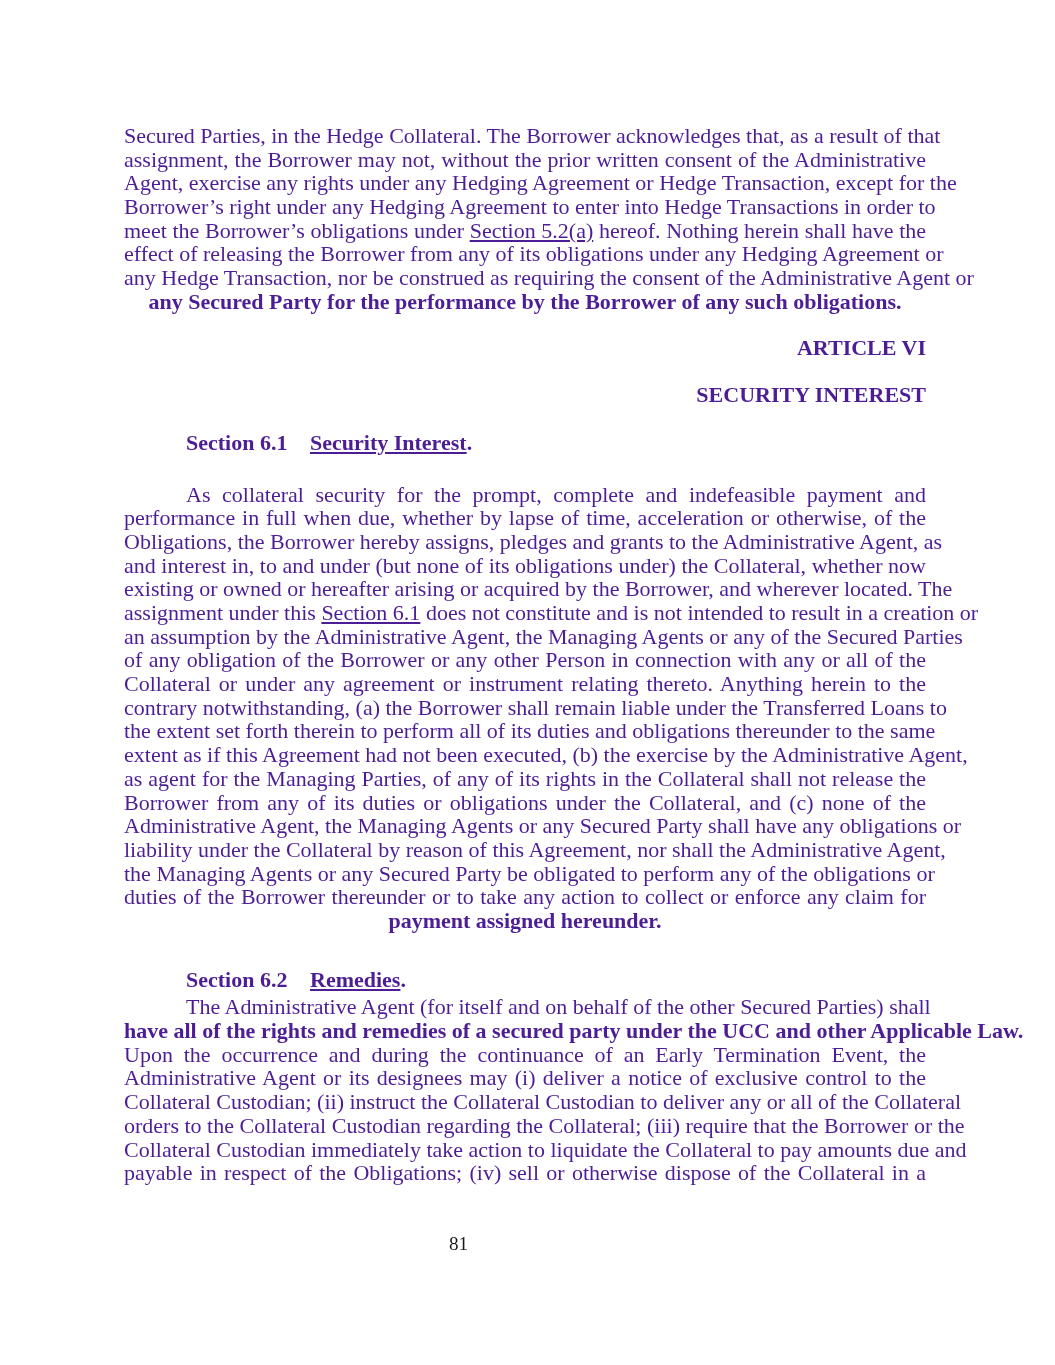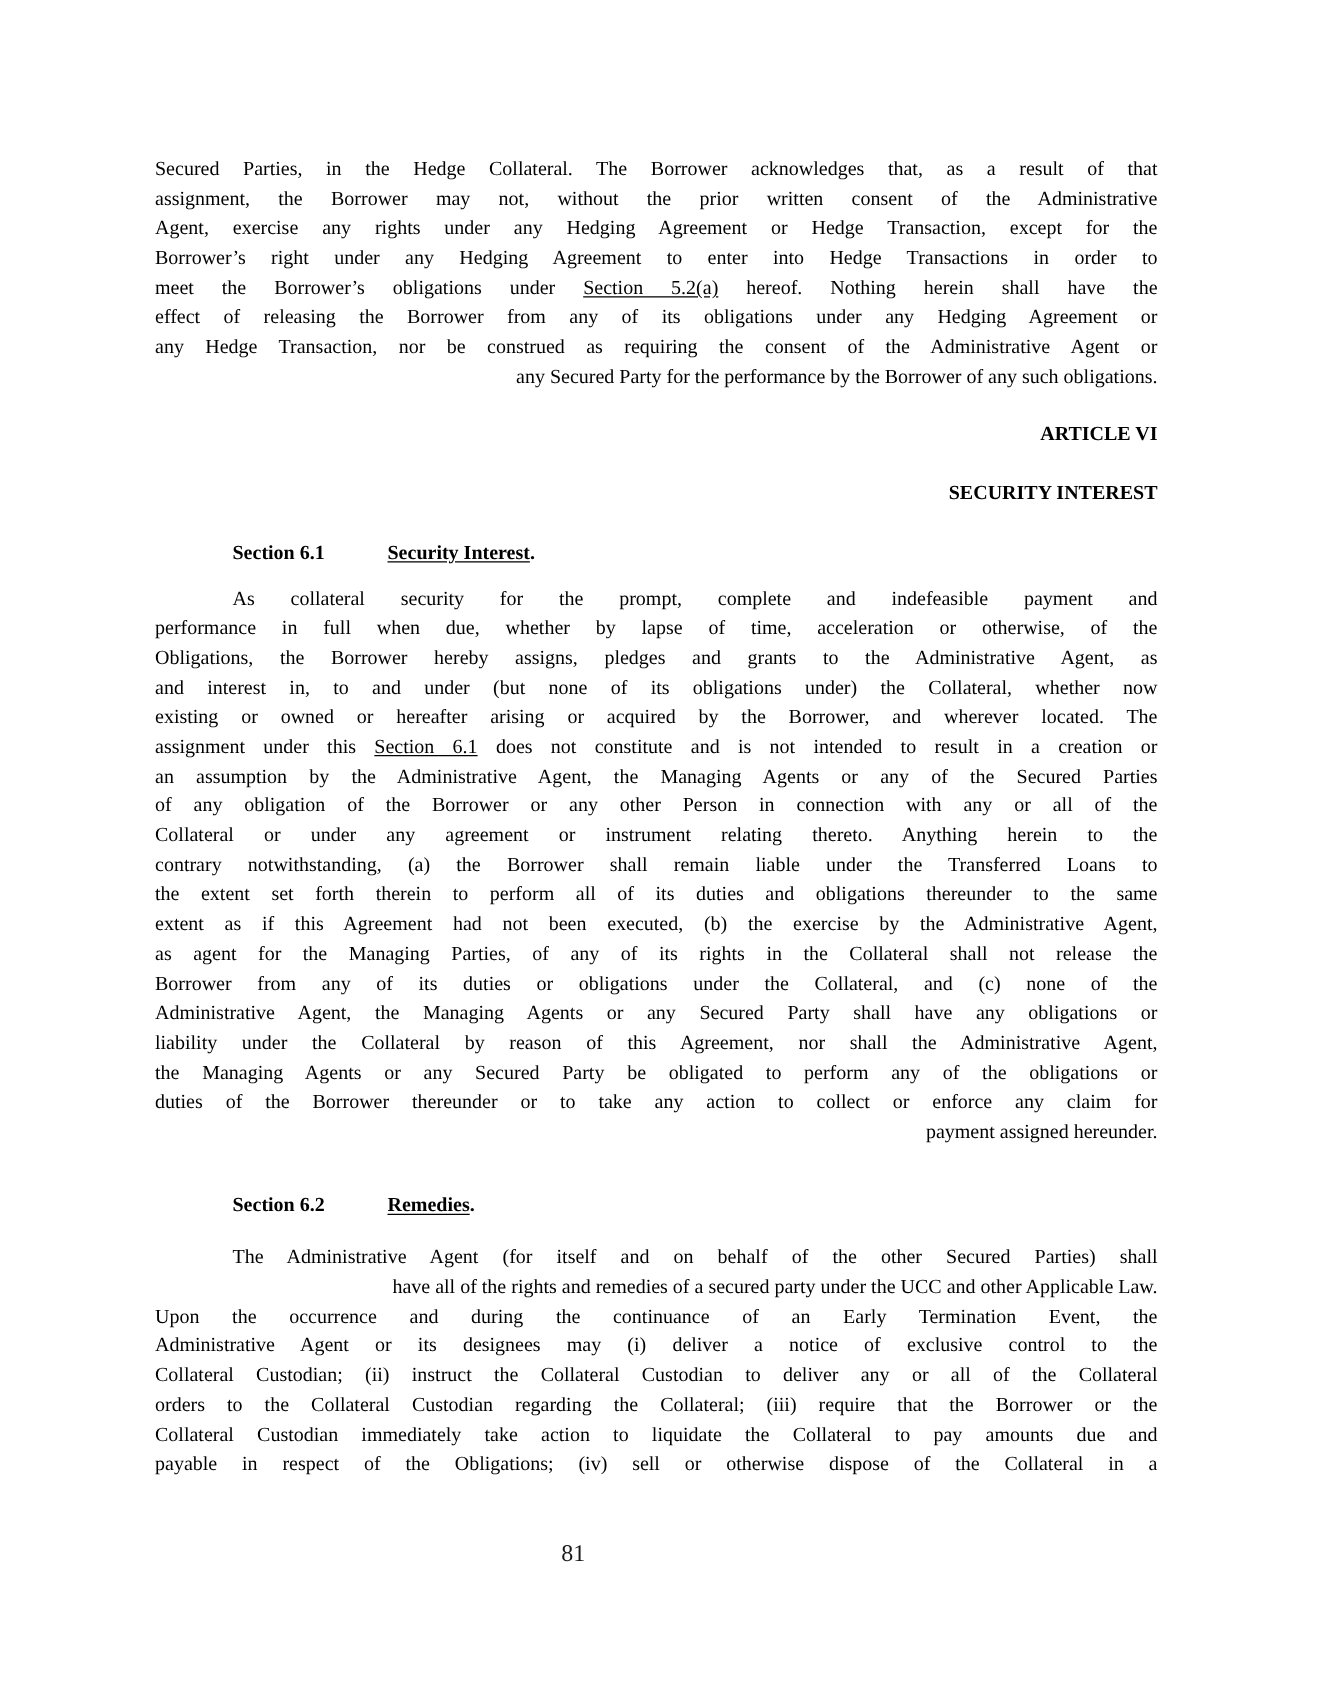--- a/index.html
+++ b/index.html
@@ -1,24 +1,24 @@
 <!DOCTYPE html>
 <html><head>
   <meta charset="utf-8">
   <style>
     html, body { margin: 0; padding: 0; background: #ffffff; }
     body { width: 1055px; height: 1365px; position: relative; overflow: hidden; }
     .page {
       position: absolute; left: 124px; top: 124px; width: 802px;
       font-family: "Liberation Serif", "DejaVu Serif", serif;
-      font-size: 16px; line-height: 23.7px; color: #000000;
+      font-size: 22px; line-height: 23.7px; color: #4c1d95;
     }
     .line { display: block; white-space: nowrap; height: 23.7px; }
     .j { text-align: justify; text-align-last: justify; }
-    .l { text-align: right; }
+    .l { text-align: center; font-weight: bold; }
     .indent { padding-left: 62px; }
     u { text-decoration: underline; text-underline-offset: 2px; }
     .heading { text-align: right; font-weight: bold; display: block; }
     .section-head { font-weight: bold; padding-left: 62px; display: block; }
     .section-head .num { display: inline-block; width: 124px; }
     .pagenum { position: absolute; left: 0; width: 917px; top: 1233px; text-align: center;
       font-family: "Liberation Serif", "DejaVu Serif", serif; font-size: 19.2px; color: #1a1a1a; }
   </style>
 </head>
 <body>
@@ -36,21 +36,21 @@
     <span class="line l">any Secured Party for the performance by the Borrower of any such obligations.</span>
   </div>
 
   <span class="heading" style="margin-top:22px;">ARTICLE VI</span>
   <span class="heading" style="margin-top:24px;">SECURITY INTEREST</span>
 
   <div class="section-head" style="margin-top:24px;">
     <span class="num">Section 6.1</span><u>Security Interest</u><span>.</span>
   </div>
 
-  <div style="margin-top:13px;">
+  <div style="margin-top:28px;">
     <span class="line j indent">As collateral security for the prompt, complete and indefeasible payment and</span>
     <span class="line j">performance in full when due, whether by lapse of time, acceleration or otherwise, of the</span>
     <span class="line j">Obligations, the Borrower hereby assigns, pledges and grants to the Administrative Agent, as</span>
     <span class="line j">and interest in, to and under (but none of its obligations under) the Collateral, whether now</span>
     <span class="line j">existing or owned or hereafter arising or acquired by the Borrower, and wherever located.  The</span>
     <span class="line j"><span>assignment under this </span><u>Section 6.1</u><span> does not constitute and is not intended to result in a creation or</span></span>
     <span class="line j">an assumption by the Administrative Agent, the Managing Agents or any of the Secured Parties</span>
     <span class="line j">of any obligation of the Borrower or any other Person in connection with any or all of the</span>
     <span class="line j">Collateral or under any agreement or instrument relating thereto.  Anything herein to the</span>
     <span class="line j">contrary notwithstanding, (a) the Borrower shall remain liable under the Transferred Loans to</span>
@@ -62,21 +62,21 @@
     <span class="line j">liability under the Collateral by reason of this Agreement, nor shall the Administrative Agent,</span>
     <span class="line j">the Managing Agents or any Secured Party be obligated to perform any of the obligations or</span>
     <span class="line j">duties of the Borrower thereunder or to take any action to collect or enforce any claim for</span>
     <span class="line l">payment assigned hereunder.</span>
   </div>
 
   <div class="section-head" style="margin-top:35px;">
     <span class="num">Section 6.2</span><u>Remedies</u><span>.</span>
   </div>
 
-  <div style="margin-top:18px;">
+  <div style="margin-top:4px;">
     <span class="line j indent">The Administrative Agent (for itself and on behalf of the other Secured Parties) shall</span>
     <span class="line l">have all of the rights and remedies of a secured party under the UCC and other Applicable Law.</span>
     <span class="line j">Upon the occurrence and during the continuance of an Early Termination Event, the</span>
     <span class="line j">Administrative Agent or its designees may (i) deliver a notice of exclusive control to the</span>
     <span class="line j">Collateral Custodian; (ii) instruct the Collateral Custodian to deliver any or all of the Collateral</span>
     <span class="line j">orders to the Collateral Custodian regarding the Collateral; (iii) require that the Borrower or the</span>
     <span class="line j">Collateral Custodian immediately take action to liquidate the Collateral to pay amounts due and</span>
     <span class="line j">payable in respect of the Obligations; (iv) sell or otherwise dispose of the Collateral in a</span>
   </div>
 </div>

